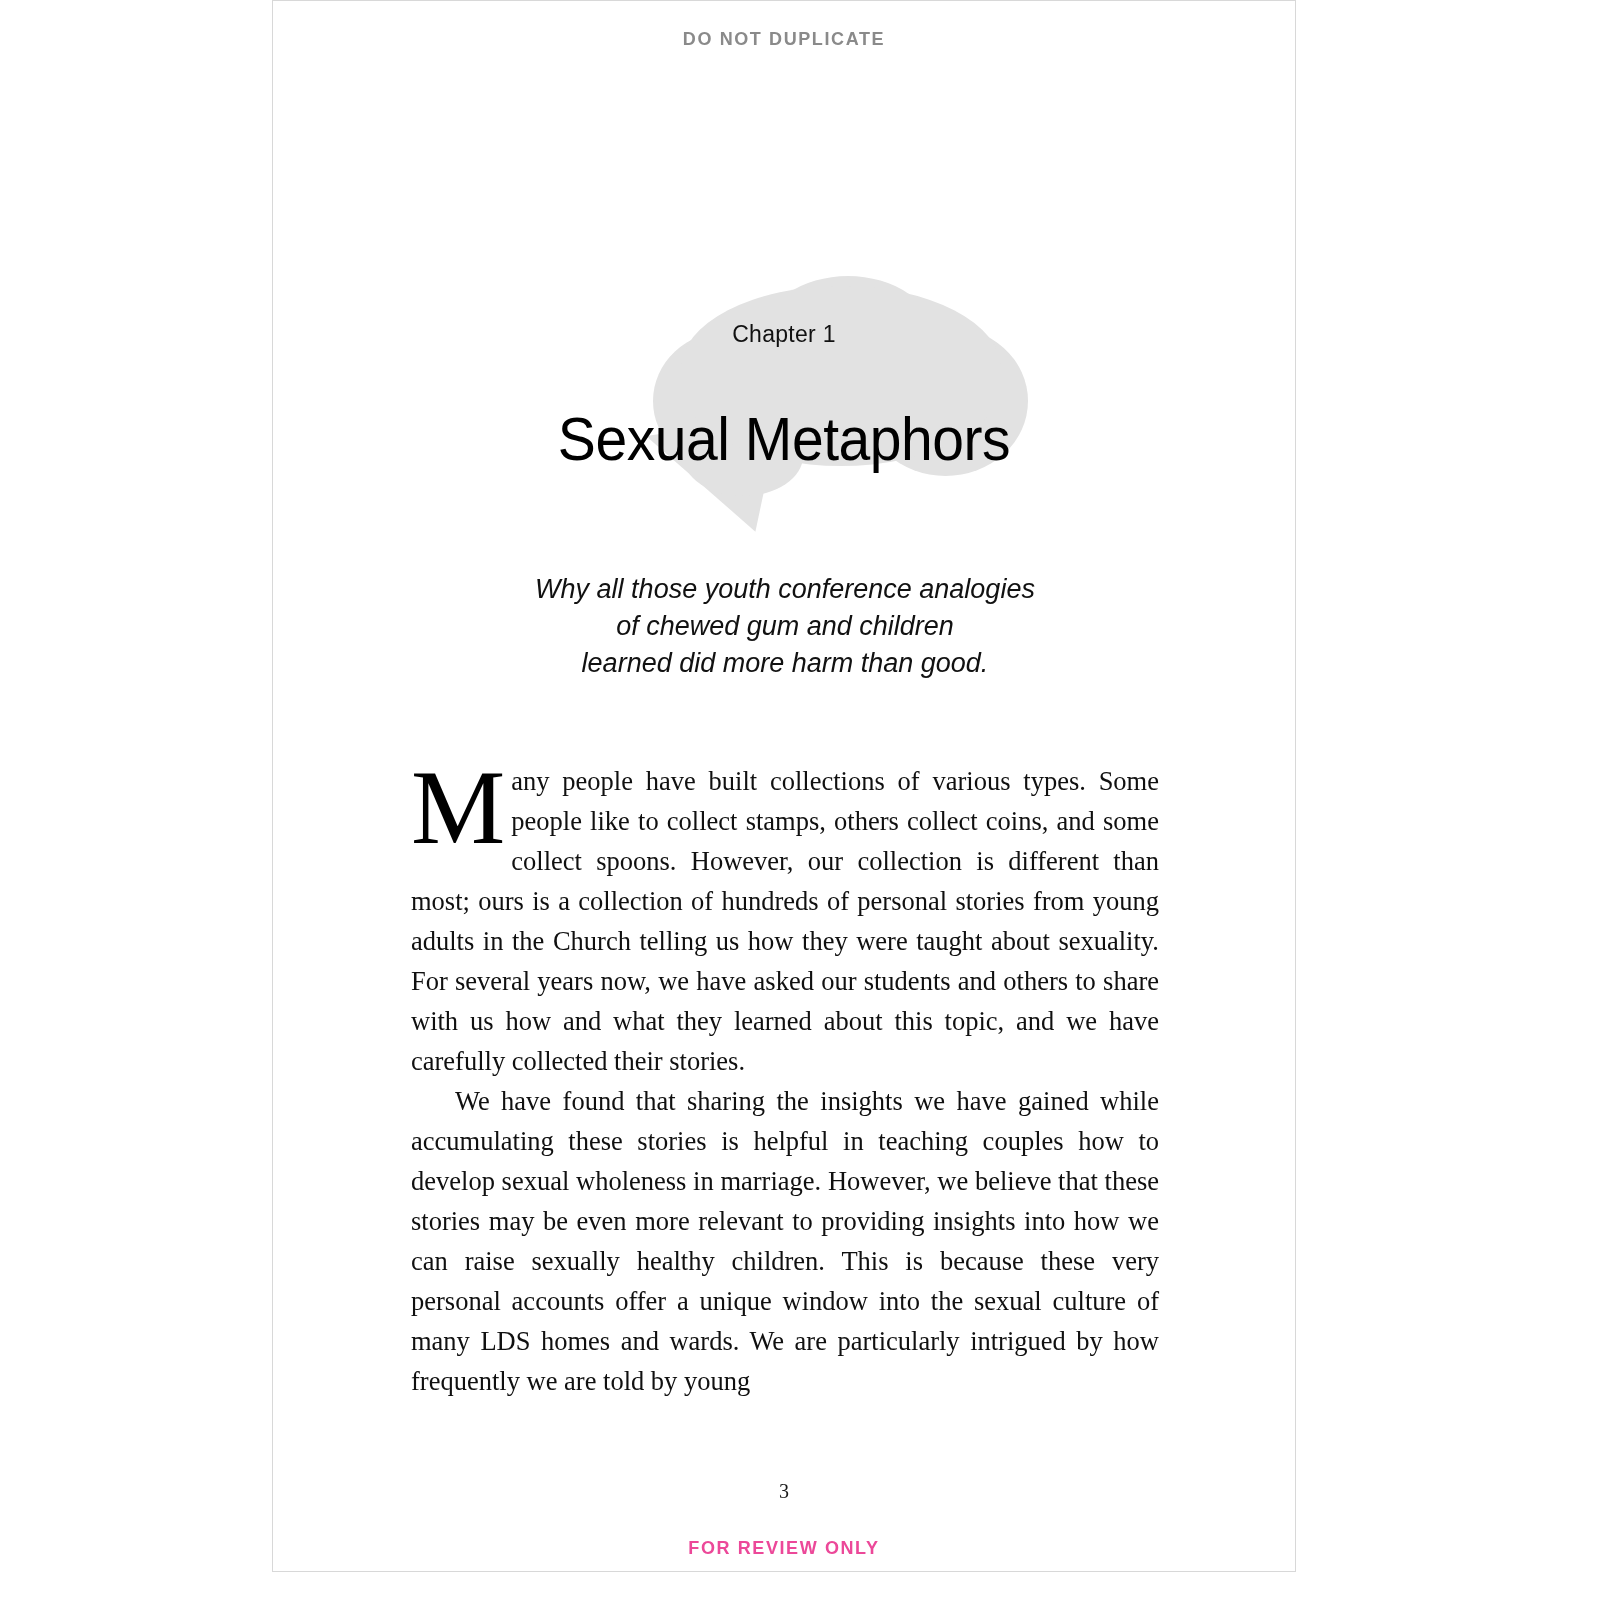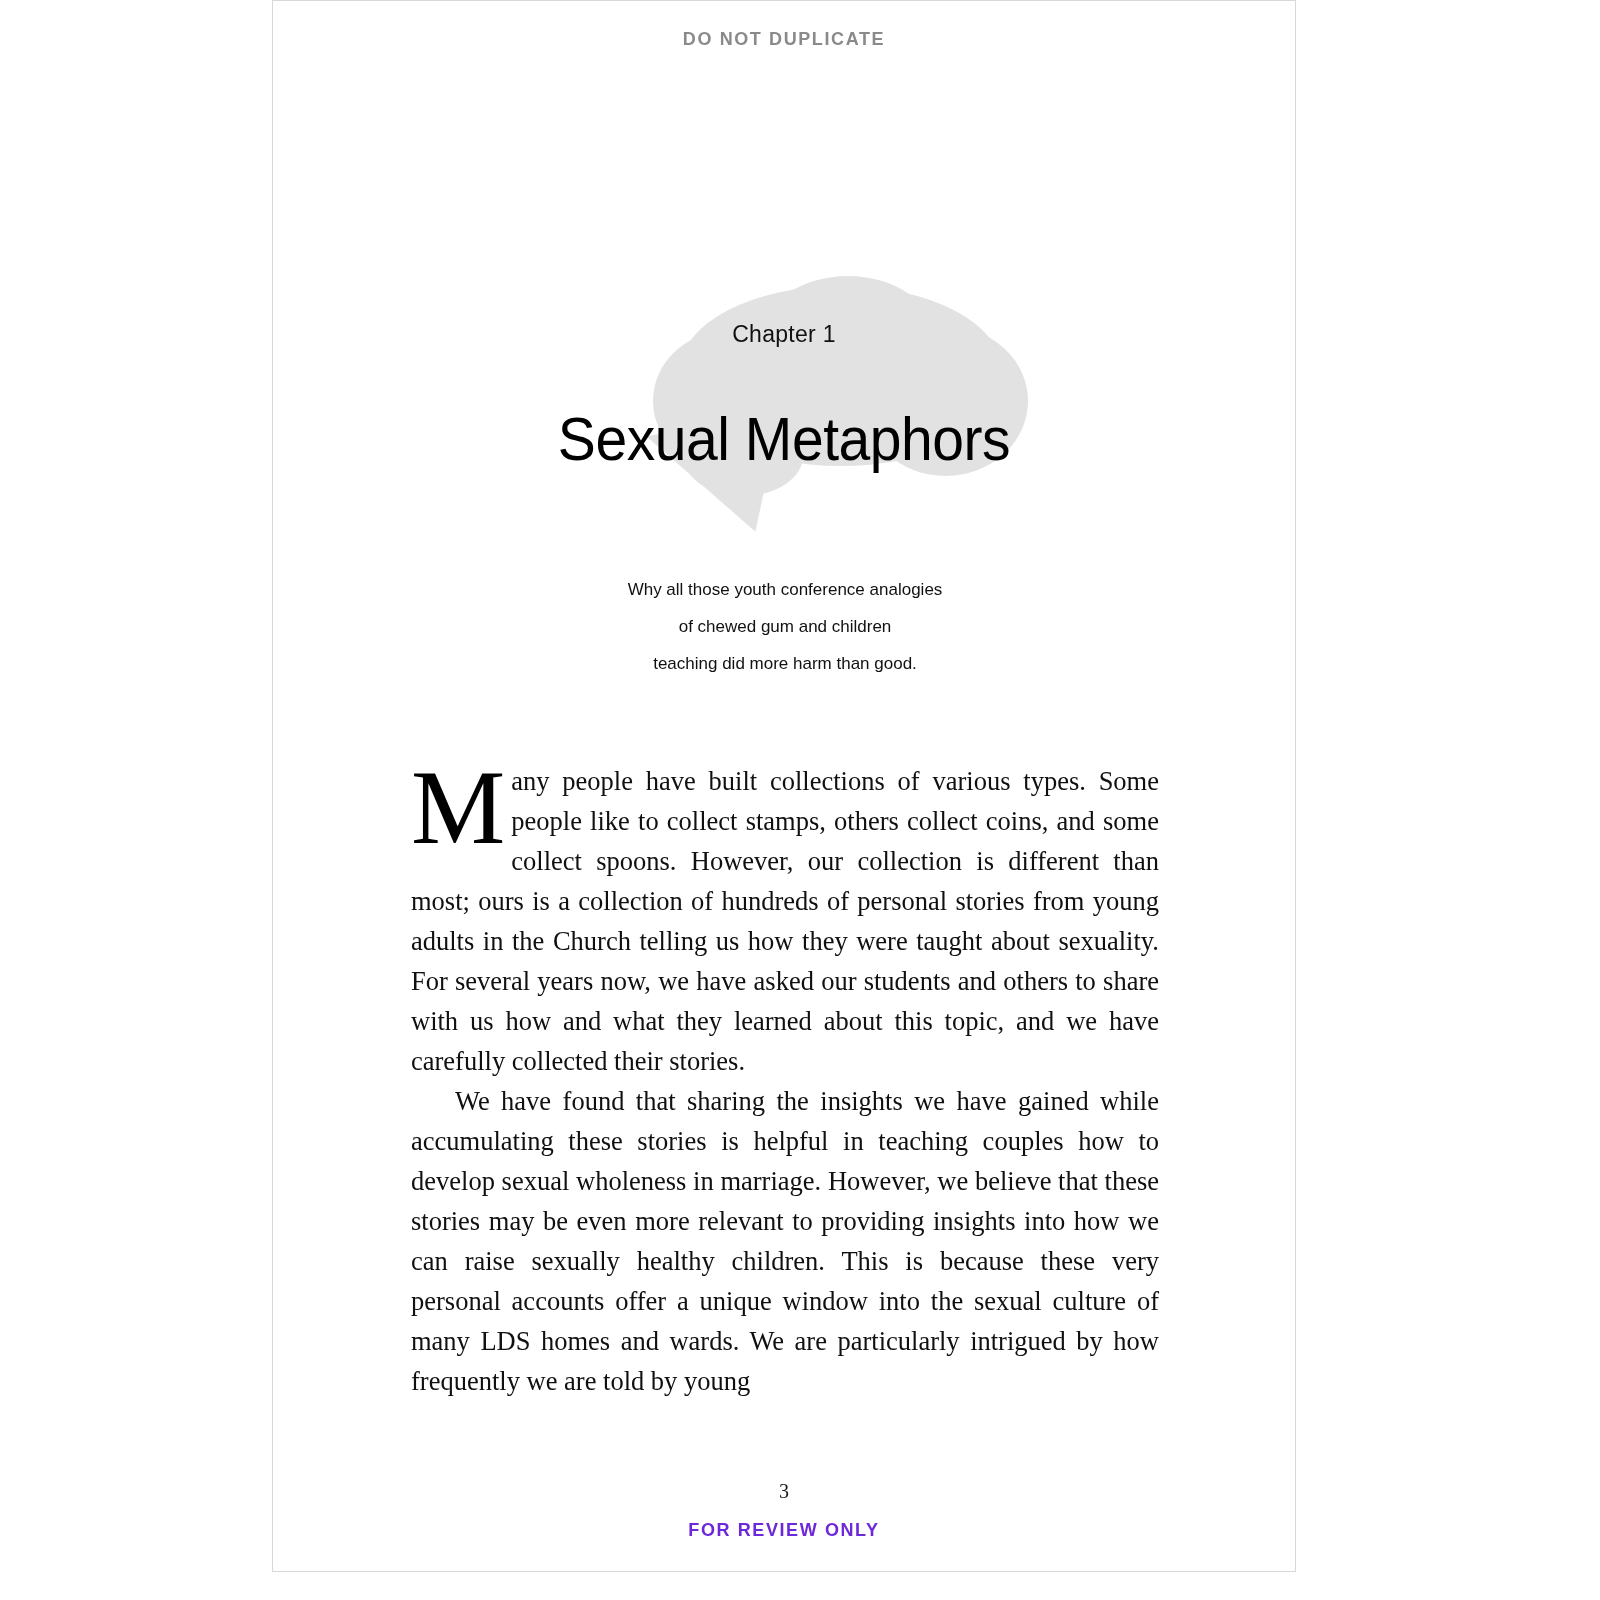--- a/index.html
+++ b/index.html
@@ -46,27 +46,27 @@
     font-weight: bold;
     font-size: 18px;
     letter-spacing: 1.6px;
     color: #8a8a8a;
   }
 
   .running-foot {
     position: absolute;
     left: 0;
     right: 0;
-    bottom: 30px;
+    bottom: 12px;
     text-align: center;
     font-family: "Liberation Sans", sans-serif;
     font-weight: bold;
     font-size: 18px;
     letter-spacing: 1.6px;
-    color: #6d28d9;
+    color: #ec4899;
   }
 
   .folio {
     position: absolute;
     left: 0;
     right: 0;
     bottom: 68px;
     text-align: center;
     font-family: "Liberation Serif", serif;
     font-size: 20px;
@@ -164,21 +164,22 @@
     transform: scaleX(0.92);
   }
 
   .epigraph {
     position: absolute;
     left: 175px;
     width: 674px;
     top: 570px;
     text-align: center;
     font-family: "Liberation Sans", sans-serif;
-    font-size: 17px;
+    font-style: italic;
+    font-size: 27px;
     line-height: 37px;
     color: #111111;
   }
 
   .body-col {
     position: absolute;
     left: 138px;
     top: 760px;
     width: 748px;
     font-family: "Liberation Serif", serif;
@@ -224,21 +225,21 @@
       <div class="bubble-main"></div>
     </div>
 
     <div class="chapter-label">Chapter 1</div>
 
     <h1 class="chapter-title">Sexual Metaphors</h1>
 
     <div class="epigraph">
       <div>Why all those youth conference analogies</div>
       <div>of chewed gum and children</div>
-      <div>teaching did more harm than good.</div>
+      <div>learned did more harm than good.</div>
     </div>
 
     <div class="body-col">
       <p class="para first"><span class="dropcap">M</span><span>any people have built collections of various types. Some people like to collect stamps, others collect coins, and some collect spoons. However, our collection is different than most; ours is a collection of hundreds of personal stories from young adults in the Church telling us how they were taught about sexuality. For several years now, we have asked our students and others to share with us how and what they learned about this topic, and we have carefully collected their stories.</span></p>
       <p class="para">We have found that sharing the insights we have gained while accumulating these stories is helpful in teaching couples how to develop sexual wholeness in marriage. However, we believe that these stories may be even more relevant to providing insights into how we can raise sexually healthy children. This is because these very personal accounts offer a unique window into the sexual culture of many LDS homes and wards. We are particularly intrigued by how frequently we are told by young</p>
     </div>
 
     <div class="folio">3</div>
 
     <div class="running-foot">FOR REVIEW ONLY</div>

